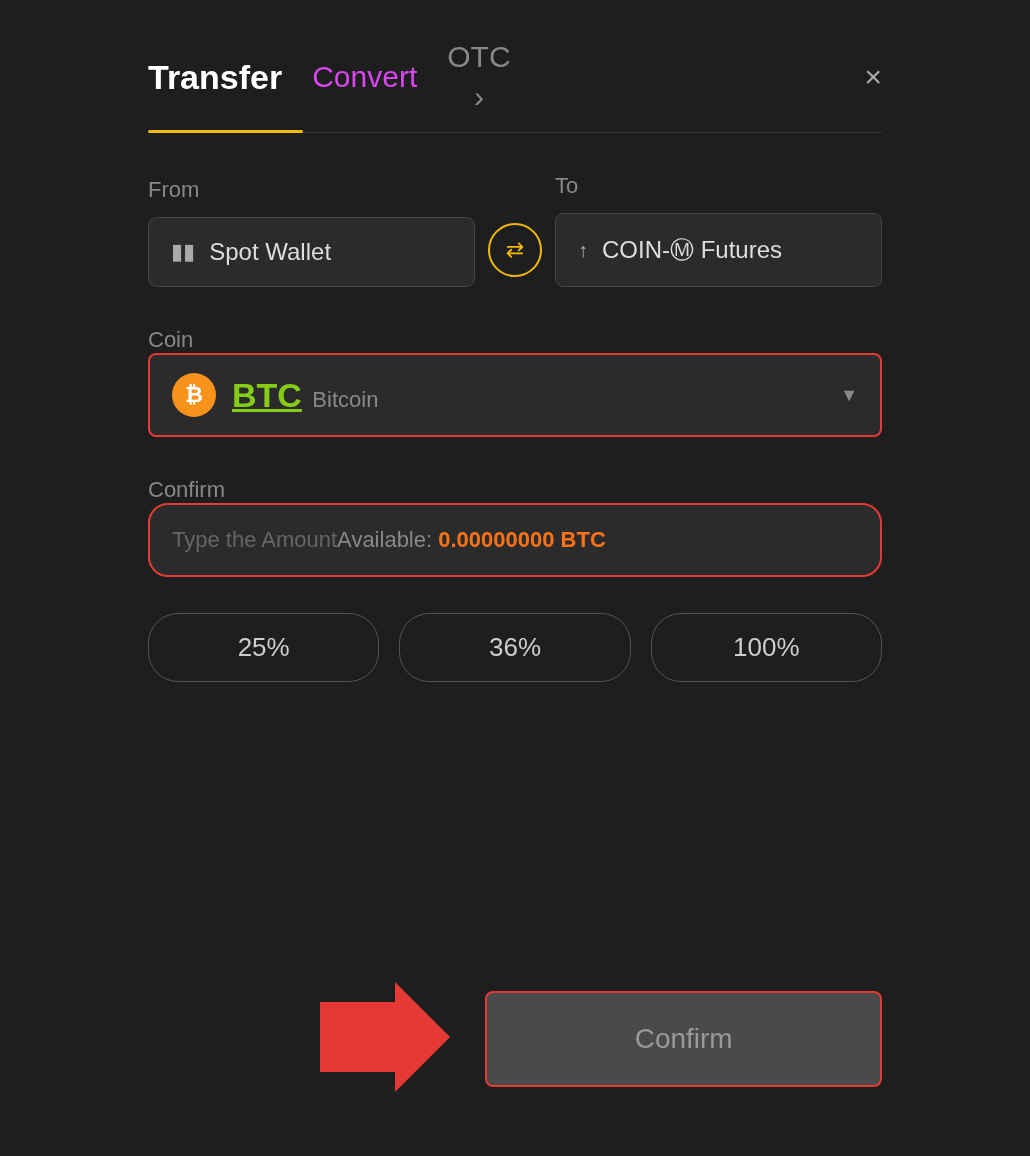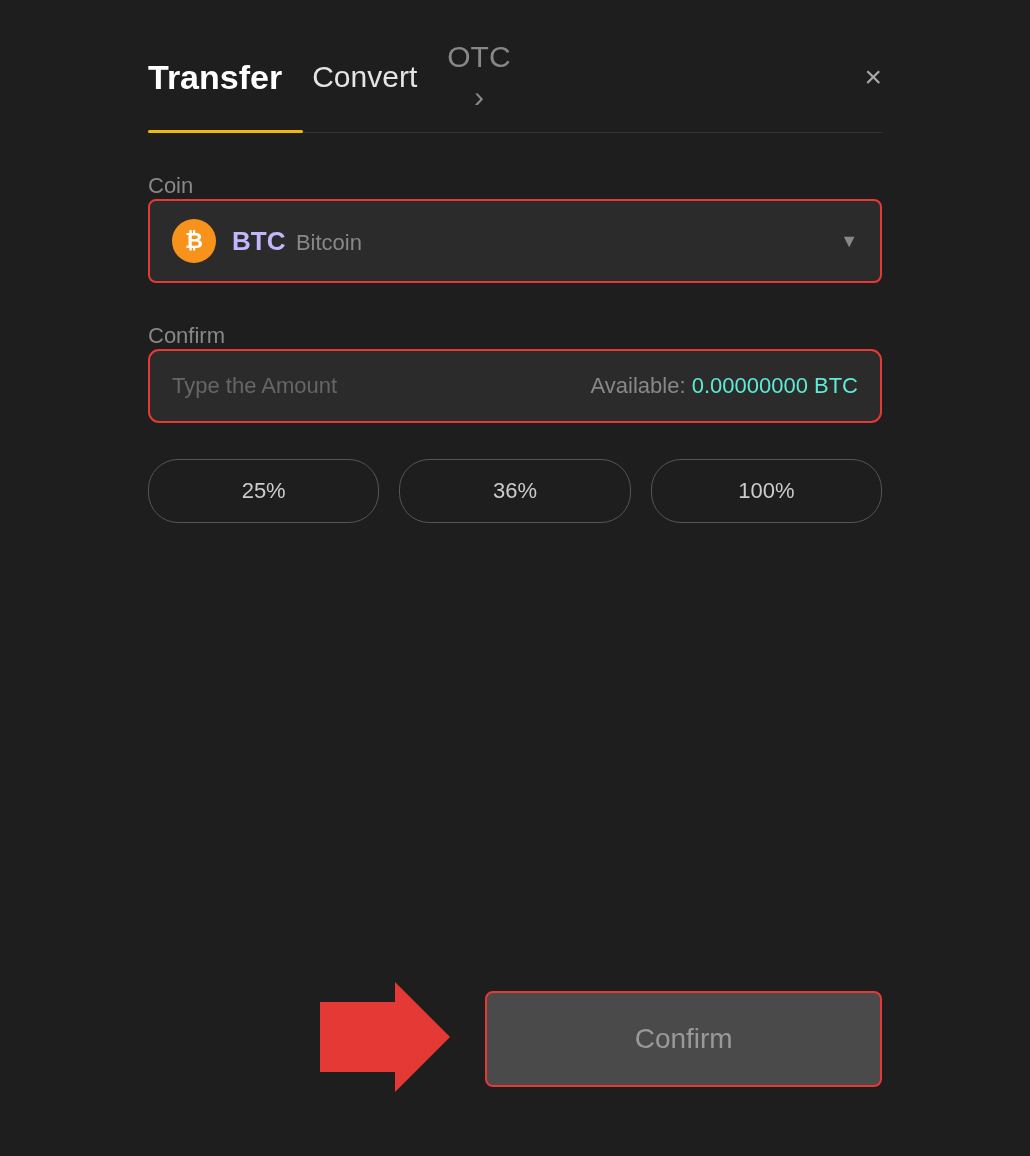--- a/index.html
+++ b/index.html
@@ -35,21 +35,21 @@
       font-size: 34px;
       font-weight: 700;
       color: #ffffff;
       cursor: pointer;
       padding-bottom: 18px;
     }
 
     .tab-convert {
       font-size: 30px;
       font-weight: 400;
-      color: #e5e5e5;
+      color: #d946ef;
       cursor: pointer;
       padding-bottom: 18px;
     }
 
     .tab-otc {
       font-size: 30px;
       font-weight: 400;
       color: #888888;
       cursor: pointer;
       padding-bottom: 18px;
@@ -176,23 +176,24 @@
       display: flex;
       align-items: center;
       justify-content: center;
       font-size: 22px;
       font-weight: 700;
       color: white;
       flex-shrink: 0;
     }
 
     .coin-name {
-      font-size: 26px;
+      font-size: 34px;
       font-weight: 700;
-      color: #c4b5fd;
+      color: #84cc16;
+      text-decoration: underline;
     }
 
     .coin-fullname {
       font-size: 22px;
       font-weight: 400;
       color: #888888;
       margin-left: 6px;
     }
 
     .chevron-down {
@@ -202,56 +203,56 @@
     }
 
     
     .amount-section {
       margin-bottom: 36px;
     }
 
     .amount-input-box {
       background: #2b2b2b;
       border: 2.5px solid #e53935;
-      border-radius: 11px;
+      border-radius: 20px;
       padding: 22px 22px;
       display: flex;
       align-items: center;
-      justify-content: space-between;
     }
 
     .amount-placeholder {
       font-size: 22px;
       color: #666666;
     }
 
     .amount-available {
       font-size: 22px;
       color: #888888;
     }
 
     .amount-available-value {
-      color: #5eead4;
+      color: #f97316;
+      font-weight: bold;
     }
 
     
     .percent-buttons {
       display: flex;
       gap: 20px;
       margin-bottom: 60px;
     }
 
     .pct-btn {
       flex: 1;
       background: transparent;
       border: 1.5px solid #555555;
       border-radius: 30px;
       padding: 18px 10px;
       color: #cccccc;
-      font-size: 22px;
+      font-size: 26px;
       cursor: pointer;
       text-align: center;
     }
 
     
     .bottom-area {
       display: flex;
       align-items: center;
       margin-top: auto;
       gap: 15px;
@@ -296,20 +297,43 @@
       <span>OTC</span>
       <span>›</span>
     </span>
     <button class="close-btn">×</button>
   </div>
 
   <div class="divider-line">
     <div class="tab-underline"></div>
   </div>
 
+  <div class="from-to-section">
+    <div class="from-group">
+      <span class="field-label">From</span>
+      <div class="wallet-selector">
+        <span class="wallet-selector-icon">▮▮</span>
+        <span class="wallet-selector-text">Spot Wallet</span>
+      </div>
+    </div>
+
+    <div class="swap-btn-container">
+      <button class="swap-btn">
+        <span>⇄</span>
+      </button>
+    </div>
+
+    <div class="to-group">
+      <span class="field-label">To</span>
+      <div class="wallet-selector">
+        <span class="wallet-selector-icon" style="font-size:20px;">↑</span>
+        <span class="wallet-selector-text">COIN-Ⓜ Futures</span>
+      </div>
+    </div>
+  </div>
 
   <div class="coin-section">
     <span class="field-label">Coin</span>
     <div class="coin-selector">
       <div class="btc-icon">
         <span>₿</span>
       </div>
       <span>
         <span class="coin-name">BTC</span>
         <span class="coin-fullname">Bitcoin</span>

